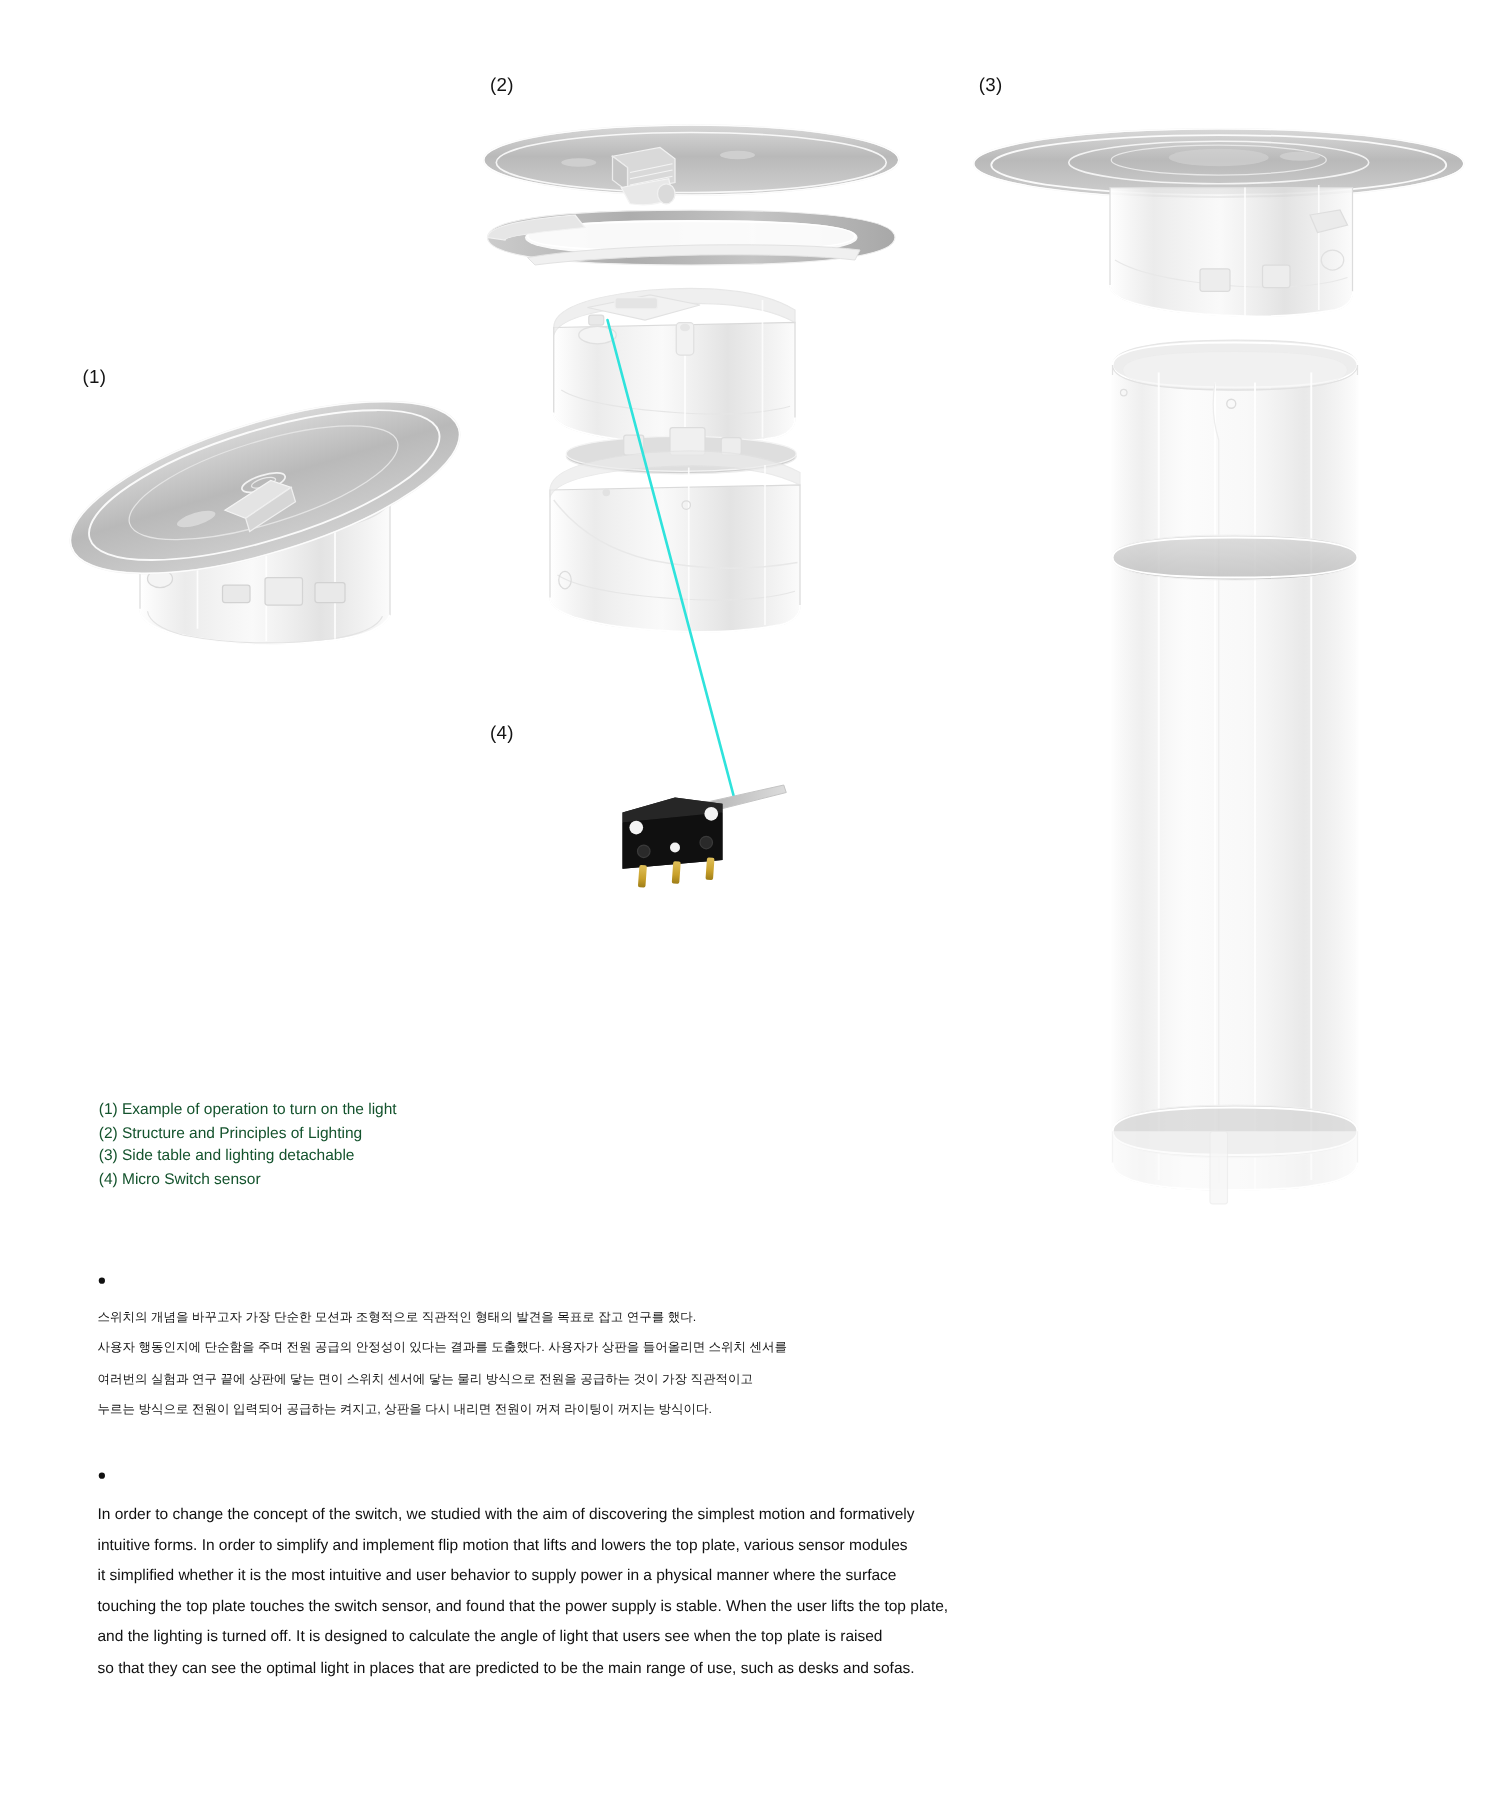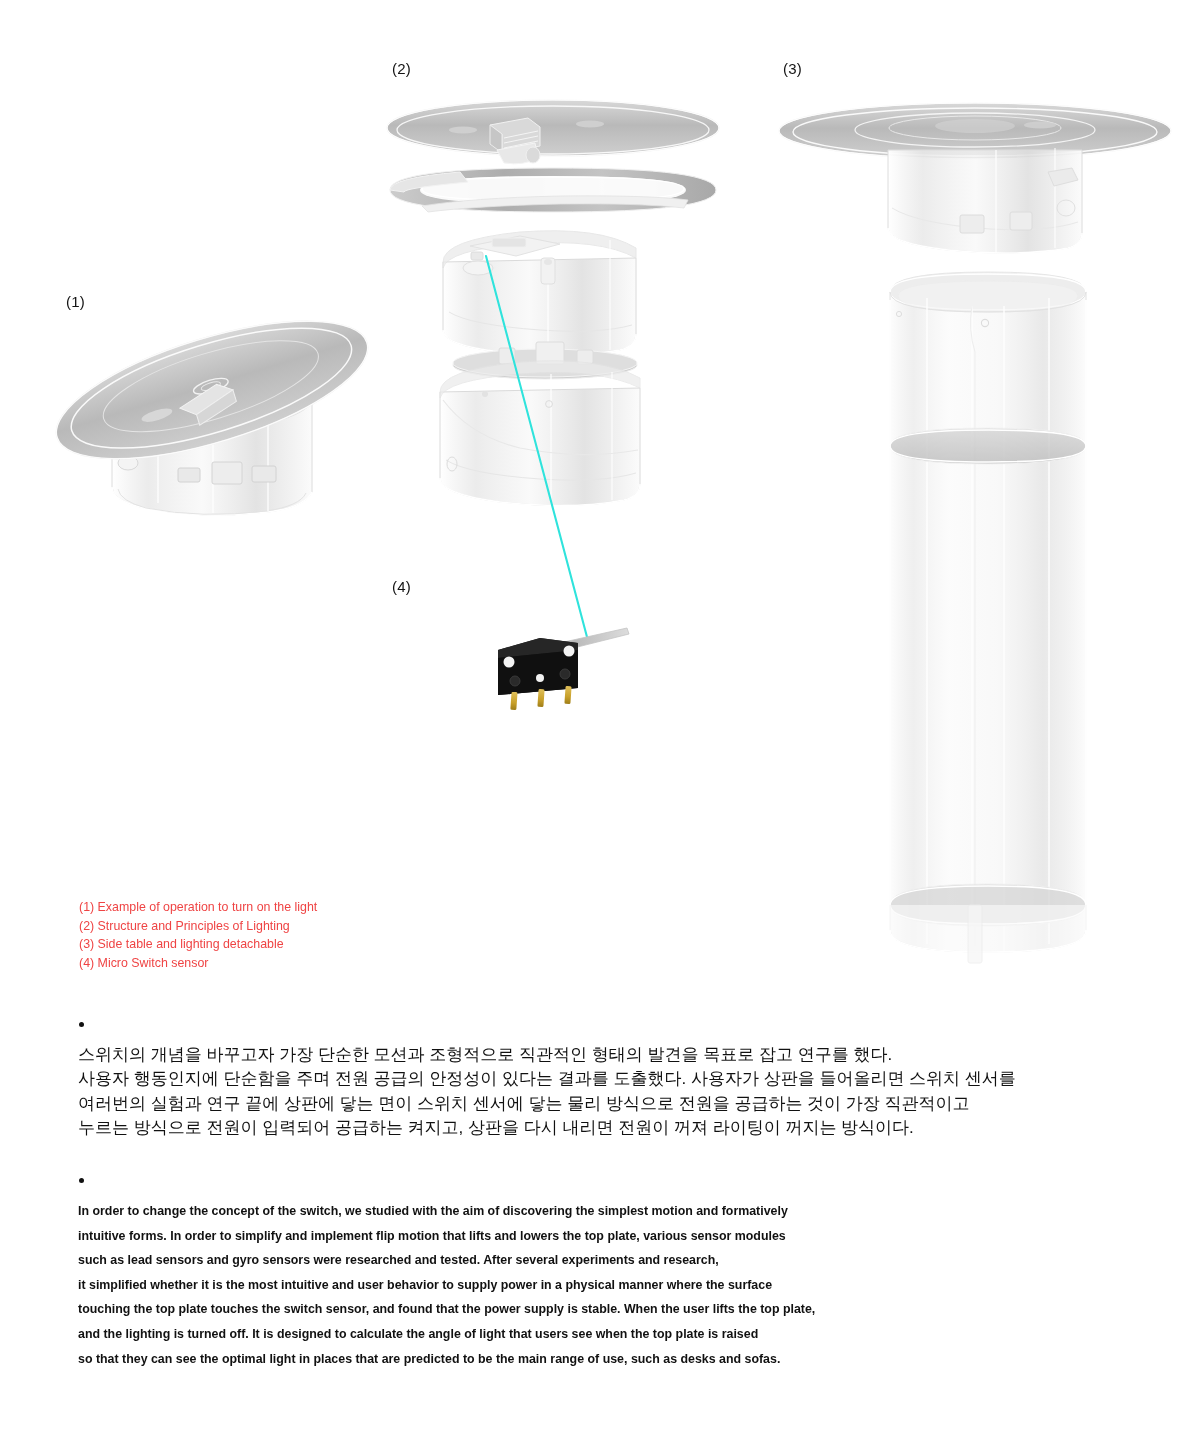--- a/index.html
+++ b/index.html
@@ -40,24 +40,24 @@
     width: 1200px;
     height: 1000px;
     pointer-events: none;
   }
   .stage svg { display: block; }
 
   
   #legend {
     position: absolute;
     left: 79px;
-    top: 898px;
+    top: 878px;
     font-size: 12.4px;
     line-height: 18.6px;
-    color: #ef4444;
+    color: #14532d;
     white-space: nowrap;
   }
   #legend .legend-line { display: block; }
 
   
   .textblock {
     position: absolute;
     left: 78px;
     width: 1050px;
   }
@@ -67,29 +67,28 @@
   .bullet {
     display: block;
     width: 5px;
     height: 5px;
     border-radius: 50%;
     background: #111;
     margin: 0 0 16px 1px;
   }
   .para-line {
     display: block;
-    font-size: 17px;
+    font-size: 10px;
     line-height: 24.3px;
     color: #111111;
     white-space: nowrap;
   }
   #block-en .para-line {
     font-size: 12.4px;
     line-height: 24.6px;
-    font-weight: bold;
   }
 </style>
 </head>
 <body>
 
 <div id="page">
 
   <div class="stage">
     <svg width="1200" height="1000" viewBox="0 0 1200 1000" xmlns="http://www.w3.org/2000/svg">
       <defs>
@@ -341,20 +340,19 @@
     <span class="para-line">스위치의 개념을 바꾸고자 가장 단순한 모션과 조형적으로 직관적인 형태의 발견을 목표로 잡고 연구를 했다.</span>
     <span class="para-line">사용자 행동인지에 단순함을 주며 전원 공급의 안정성이 있다는 결과를 도출했다. 사용자가 상판을 들어올리면 스위치 센서를</span>
     <span class="para-line">여러번의 실험과 연구 끝에 상판에 닿는 면이 스위치 센서에 닿는 물리 방식으로 전원을 공급하는 것이 가장 직관적이고</span>
     <span class="para-line">누르는 방식으로 전원이 입력되어 공급하는 켜지고, 상판을 다시 내리면 전원이 꺼져 라이팅이 꺼지는 방식이다.</span>
   </div>
 
   <div class="textblock" id="block-en">
     <span class="bullet"></span>
     <span class="para-line">In order to change the concept of the switch, we studied with the aim of discovering the simplest motion and formatively</span>
     <span class="para-line">intuitive forms. In order to simplify and implement flip motion that lifts and lowers the top plate, various sensor modules</span>
-    <span class="para-line">such as lead sensors and gyro sensors were researched and tested. After several experiments and research,</span>
     <span class="para-line">it simplified whether it is the most intuitive and user behavior to supply power in a physical manner where the surface</span>
     <span class="para-line">touching the top plate touches the switch sensor, and found that the power supply is stable. When the user lifts the top plate,</span>
     <span class="para-line">and the lighting is turned off. It is designed to calculate the angle of light that users see when the top plate is raised</span>
     <span class="para-line">so that they can see the optimal light in places that are predicted to be the main range of use, such as desks and sofas.</span>
   </div>
 
 </div>
 
 </body></html>

